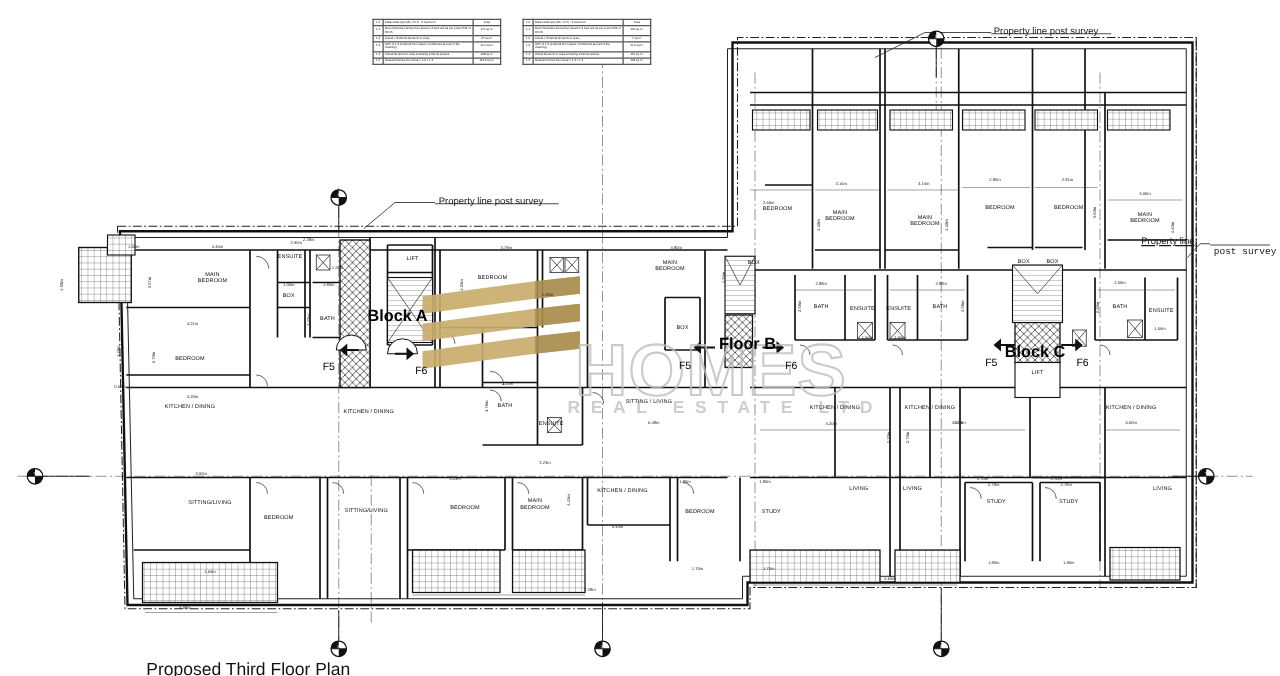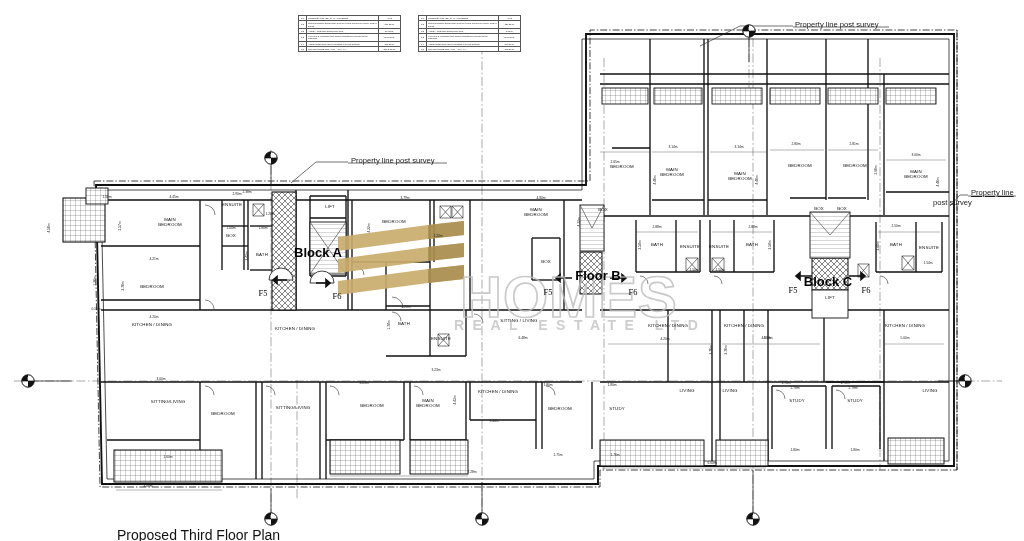--- a/index.html
+++ b/index.html
@@ -43,21 +43,21 @@
     position: absolute;
     font-family: "Liberation Sans", sans-serif;
     font-size: 13px;
     font-weight: bold;
     color: #000;
     white-space: nowrap;
     transform: translate(-50%, -50%);
   }
   .flabel {
     position: absolute;
-    font-family: Liberation Serif, serif;
+    font-family: Liberation Sans, sans-serif;
     font-size: 8.4px;
     color: #000;
     white-space: nowrap;
     transform: translate(-50%, -50%);
   }
   .note {
     position: absolute;
     font-family: "Liberation Sans", sans-serif;
     font-size: 7.6px;
     color: #1a1a1a;
@@ -482,22 +482,22 @@
         <path d="M92,28 L128,24 L128,38 L92,42 Z" fill="#a98d4d"></path>
         <path d="M92,50 L128,46 L128,60 L92,64 Z" fill="#a98d4d"></path>
       </g>
     </svg>
     <div id="wm-homes">HOMES</div>
     <div id="wm-realestate">REAL ESTATE LTD</div>
   </div>
 
   <div class="note" style="left:795px; top:20px;">Property line post survey</div>
   <div class="note" style="left:351px; top:156px;">Property line post survey</div>
-  <div class="note right" style="left:971px; top:188px;text-decoration:underline;">Property line</div>
-  <div class="note right" style="left:933px; top:198px;">post survey</div>
+  <div class="note right" style="left:913px; top:188px;text-decoration:underline;">Property line</div>
+  <div class="note right" style="left:971px; top:198px;font-family:Liberation Mono, monospace;">post survey</div>
 
   <div id="room-layer">
       <div class="rlabel two" style="left: 170px; top: 222px;">
         <div>MAIN</div>
         <div>BEDROOM</div>
       </div>
       <div class="rlabel" style="left: 232px; top: 205px;">ENSUITE</div>
       <div class="rlabel" style="left: 231px; top: 236px;">BOX</div>
       <div class="rlabel" style="left: 262px; top: 255px;">BATH</div>
       <div class="rlabel" style="left: 330px; top: 207px;">LIFT</div>

